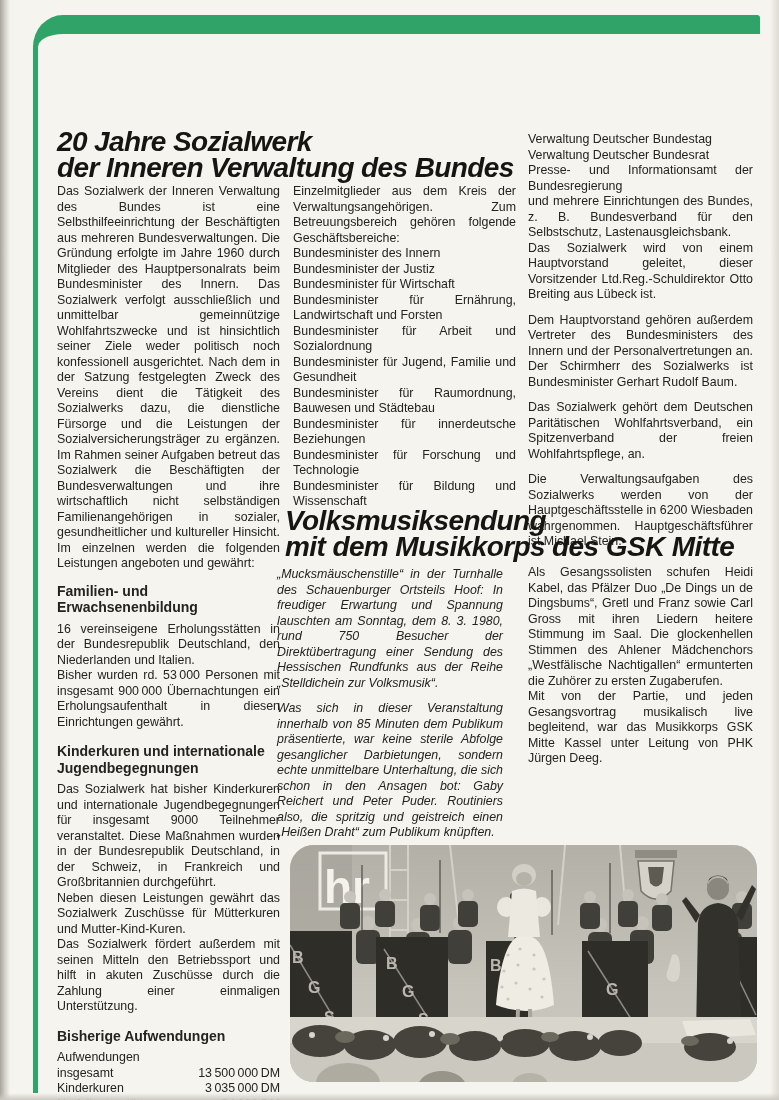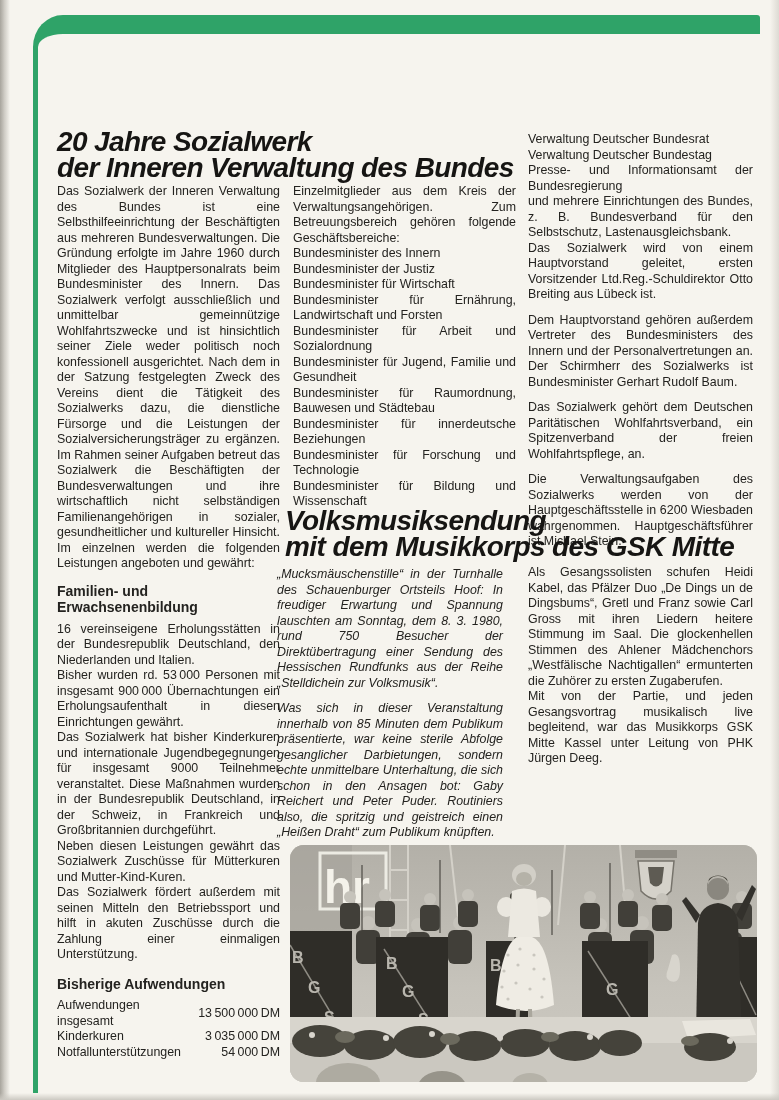--- a/index.html
+++ b/index.html
@@ -19,46 +19,47 @@
   
   .abs{position:absolute;}
   .body-text{font-size:12.4px;line-height:15.5px;text-align:justify;}
   p{margin:0;}
   .pgap{margin-top:10px;}
   .display{font-size:28px;line-height:25.5px;font-weight:bold;font-style:italic;
     letter-spacing:-0.6px;color:#161513;}
   .sec{font-weight:bold;font-size:14px;line-height:16.5px;margin:13px 0 6px;text-align:left;}
   .sec.first{margin-top:11px;}
   .mline{margin:0;}
-  .frow{display:flex;align-items:center;}
+  .frow{display:flex;align-items:flex-end;}
   .flabel{flex:1 1 auto;padding-right:6px;text-align:left;}
   .fval{white-space:nowrap;}
   .author-line{position:relative;}
   .author{position:absolute;right:0;bottom:0;}
   figure.photo{position:absolute;left:290px;top:845px;width:467px;height:237px;margin:0;
-    border-radius:14px;overflow:hidden;background:#c2bfb7;}
+    border-radius:24px;overflow:hidden;background:#c2bfb7;}
   figure.photo svg{display:block;width:100%;height:100%;}
   .svgtext{font-family:"Liberation Sans","DejaVu Sans",sans-serif;}
 </style>
 </head>
 <body>
 
 <div class="page">
   <div class="green-frame"></div>
 
   <div class="abs" style="left:57px;top:129px;width:470px;">
     <div class="display">20 Jahre Sozialwerk</div>
     <div class="display">der Inneren Verwaltung des Bundes</div>
   </div>
 
   <div class="abs body-text" style="left:57px;top:184px;width:223px;">
     <p>Das Sozialwerk der Inneren Verwaltung des Bundes ist eine Selbsthilfeeinrichtung der Beschäftigten aus mehreren Bundesverwaltungen. Die Gründung erfolgte im Jahre 1960 durch Mitglieder des Hauptpersonalrats beim Bundesminister des Innern. Das Sozialwerk verfolgt ausschließlich und unmittelbar gemeinnützige Wohlfahrtszwecke und ist hinsichtlich seiner Ziele weder politisch noch konfessionell ausgerichtet. Nach dem in der Satzung festgelegten Zweck des Vereins dient die Tätigkeit des Sozialwerks dazu, die dienstliche Fürsorge und die Leistungen der Sozialversicherungsträger zu ergänzen. Im Rahmen seiner Aufgaben betreut das Sozialwerk die Beschäftigten der Bundesverwaltungen und ihre wirtschaftlich nicht selbständigen Familienangehörigen in sozialer, gesundheitlicher und kultureller Hinsicht. Im einzelnen werden die folgenden Leistungen angeboten und gewährt:</p>
     <div class="sec first">Familien- und Erwachsenenbildung</div>
     <p>16 vereinseigene Erholungsstätten in der Bundesrepublik Deutschland, den Niederlanden und Italien.</p>
     <p>Bisher wurden rd. 53 000 Personen mit insgesamt 900 000 Übernachtungen ein Erholungsaufenthalt in diesen Einrichtungen gewährt.</p>
+    <div class="sec">Kinderkuren und internationale Jugendbegegnungen</div>
     <p>Das Sozialwerk hat bisher Kinderkuren und internationale Jugendbegegnungen für insgesamt 9000 Teilnehmer veranstaltet. Diese Maßnahmen wurden in der Bundesrepublik Deutschland, in der Schweiz, in Frankreich und Großbritannien durchgeführt.</p>
     <p>Neben diesen Leistungen gewährt das Sozialwerk Zuschüsse für Mütterkuren und Mutter-Kind-Kuren.</p>
     <p>Das Sozialwerk fördert außerdem mit seinen Mitteln den Betriebssport und hilft in akuten Zuschüsse durch die Zahlung einer einmaligen Unterstützung.</p>
     <div class="sec">Bisherige Aufwendungen</div>
     <div>
       <div class="frow">
         <span class="flabel">Aufwendungen insgesamt</span>
         <span class="fval">13 500 000 DM</span>
       </div>
       <div class="frow">
@@ -82,25 +83,25 @@
     <p class="mline">Bundesminister für Ernährung, Landwirtschaft und Forsten</p>
     <p class="mline">Bundesminister für Arbeit und Sozialordnung</p>
     <p class="mline">Bundesminister für Jugend, Familie und Gesundheit</p>
     <p class="mline">Bundesminister für Raumordnung, Bauwesen und Städtebau</p>
     <p class="mline">Bundesminister für innerdeutsche Beziehungen</p>
     <p class="mline">Bundesminister für Forschung und Technologie</p>
     <p class="mline">Bundesminister für Bildung und Wissenschaft</p>
   </div>
 
   <div class="abs body-text" style="left:528px;top:132px;width:225px;">
+    <p>Verwaltung Deutscher Bundestag</p>
     <p>Verwaltung Deutscher Bundesrat</p>
-    <p>Verwaltung Deutscher Bundestag</p>
     <p>Presse- und Informationsamt der Bundesregierung</p>
     <p>und mehrere Einrichtungen des Bundes, z. B. Bundesverband für den Selbstschutz, Lastenausgleichsbank.</p>
-    <p>Das Sozialwerk wird von einem Hauptvorstand geleitet, ersten Vorsitzender Ltd.Reg.-Schuldirektor Otto Breiting aus Lübeck ist.</p>
+    <p>Das Sozialwerk wird von einem Hauptvorstand geleitet, dieser Vorsitzender Ltd.Reg.-Schuldirektor Otto Breiting aus Lübeck ist.</p>
     <p class="pgap">Dem Hauptvorstand gehören außerdem Vertreter des Bundesministers des Innern und der Personalvertretungen an. Der Schirmherr des Sozialwerks ist Bundesminister Gerhart Rudolf Baum.</p>
     <p class="pgap">Das Sozialwerk gehört dem Deutschen Paritätischen Wohlfahrtsverband, ein Spitzenverband der freien Wohlfahrtspflege, an.</p>
     <p class="pgap">Die Verwaltungsaufgaben des Sozialwerks werden von der Hauptgeschäftsstelle in 6200 Wiesbaden wahrgenommen. Hauptgeschäftsführer ist Michael Stein.</p>
   </div>
 
   <div class="abs" style="left:285px;top:508px;width:465px;">
     <div class="display">Volksmusiksendung</div>
     <div class="display">mit dem Musikkorps des GSK Mitte</div>
   </div>
 

